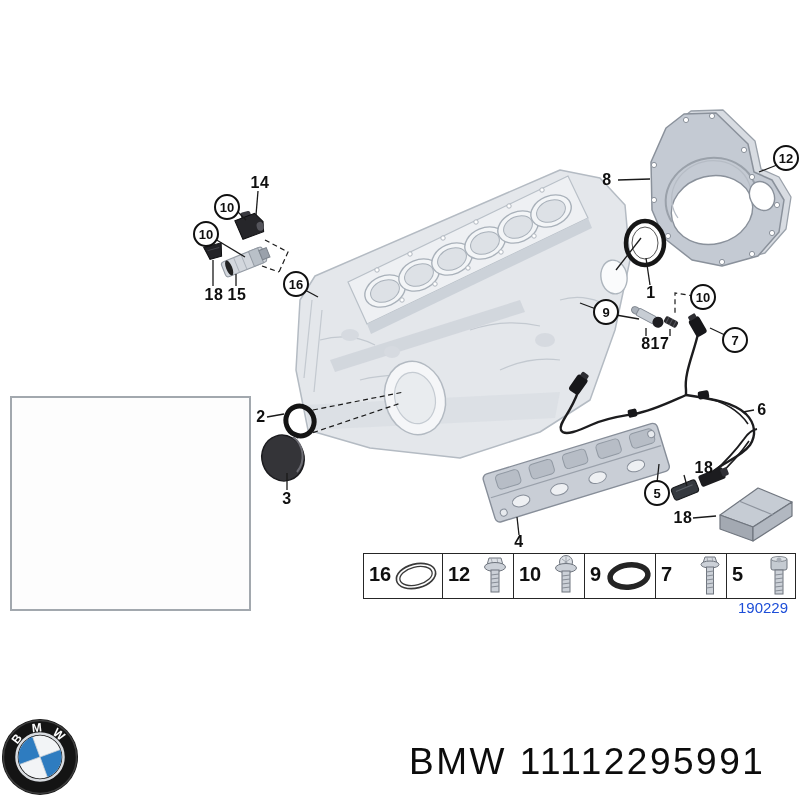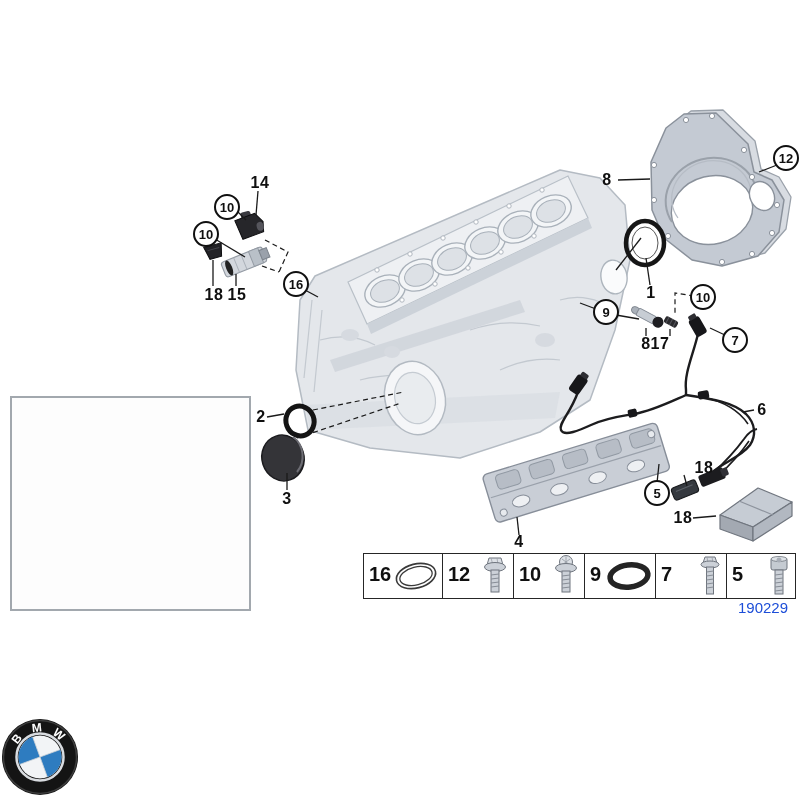--- a/index.html
+++ b/index.html
@@ -398,14 +398,15 @@
     <circle cx="39" cy="41" r="36.5" fill="none" stroke="#3d3d3d" stroke-width="1.5"></circle>
     <circle cx="39" cy="41" r="23.5" fill="none" stroke="#d9dce0" stroke-width="2.5"></circle>
     <circle cx="39" cy="41" r="21.5" fill="#f2f4f6"></circle>
     <path d="M39,41 L18.8,48.4 A21.5,21.5 0 0 1 31.6,20.8 Z" fill="#2e7cc0"></path>
     <path d="M39,41 L59.2,33.6 A21.5,21.5 0 0 1 46.4,61.2 Z" fill="#2e7cc0"></path>
     <path d="M31.6,20.8 L46.4,61.2 M18.8,48.4 L59.2,33.6" stroke="#d0d4d8" stroke-width="0.8"></path>
     <text x="15.8" y="22.8" transform="rotate(-52 15.8 22.8)" fill="#ffffff" font-size="12" font-weight="bold" font-family="Liberation Sans, sans-serif" text-anchor="middle" dominant-baseline="central">B</text>
     <text x="35.9" y="11.7" transform="rotate(-6 35.9 11.7)" fill="#ffffff" font-size="12" font-weight="bold" font-family="Liberation Sans, sans-serif" text-anchor="middle" dominant-baseline="central">M</text>
     <text x="58" y="18.4" transform="rotate(40 58 18.4)" fill="#ffffff" font-size="12" font-weight="bold" font-family="Liberation Sans, sans-serif" text-anchor="middle" dominant-baseline="central">W</text>
   </svg>
+  <div class="footer-text">BMW 11112295991</div>
 
 </div>
 
 </body></html>

